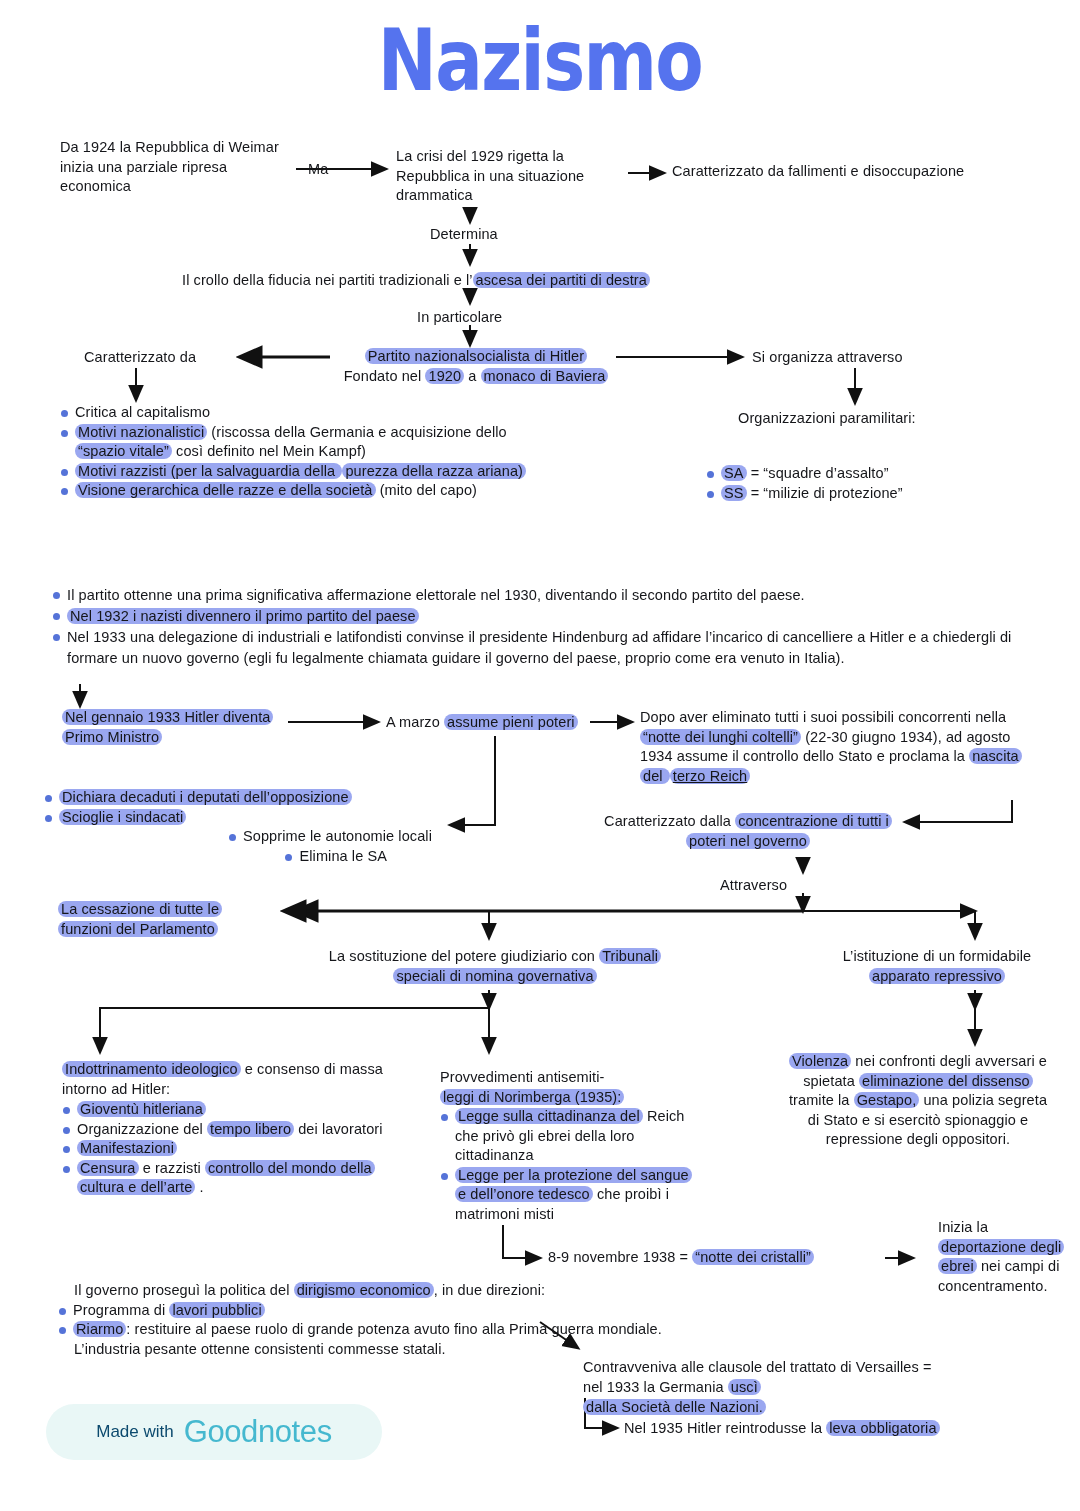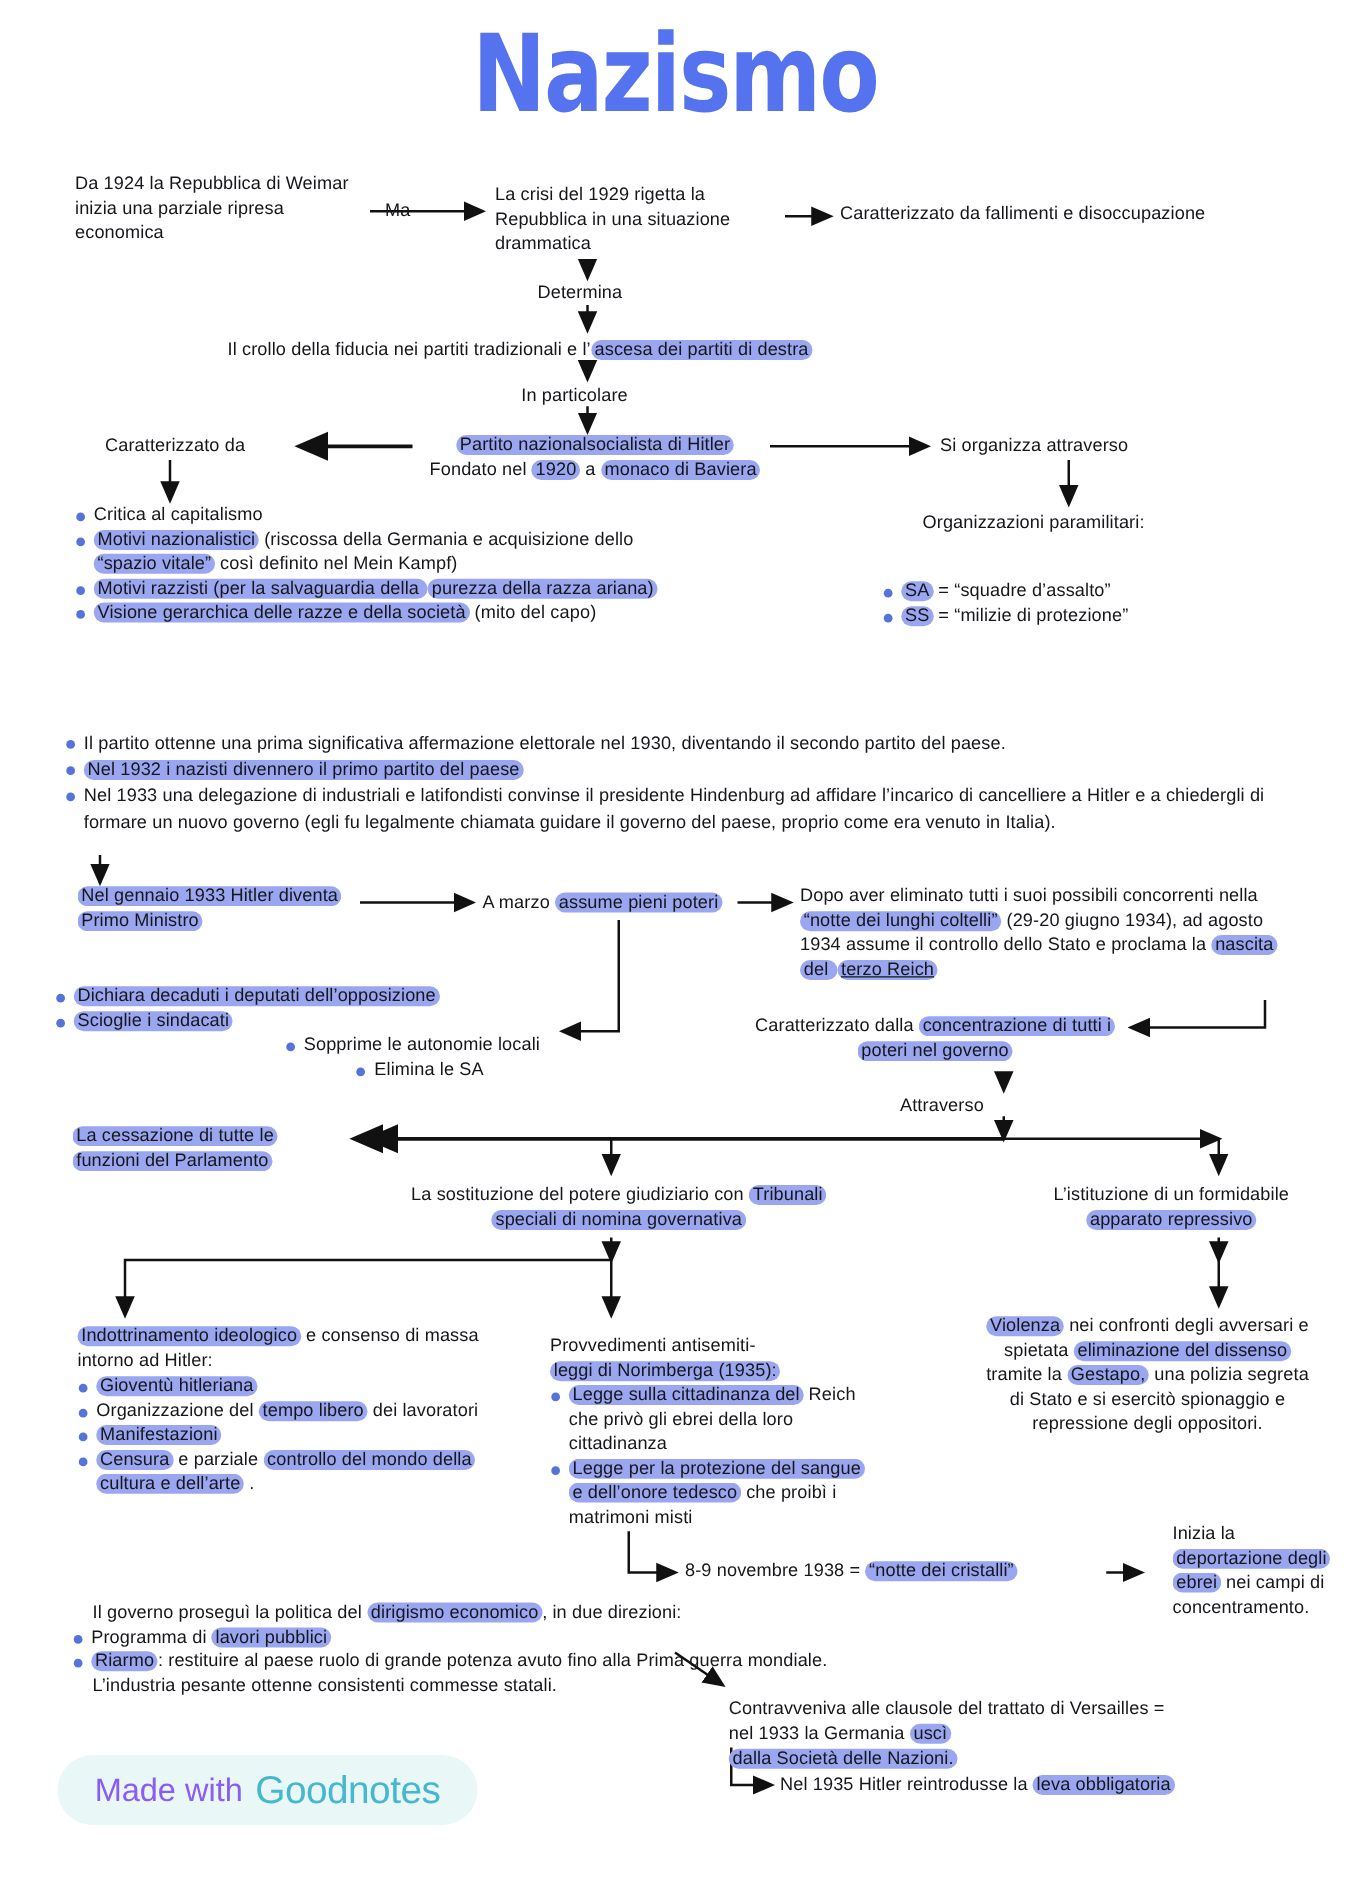--- a/index.html
+++ b/index.html
@@ -28,21 +28,21 @@
     content:"";position:absolute;left:1px;top:7px;width:7px;height:7px;
     border-radius:50%;background:#5573d8;
   }
   .nb{padding-left:15px;}
   svg{position:absolute;left:0;top:0;overflow:visible;}
   .gn{
     position:absolute;left:46px;top:1404px;width:336px;height:56px;
     background:#e9f7f6;border-radius:28px;
     display:flex;align-items:center;justify-content:center;gap:10px;
   }
-  .gn .mw{font-size:26px;color:#8b5cf6;font-family:"Liberation Sans",sans-serif;}
+  .gn .mw{font-size:17px;color:#0c4a6e;font-family:"Liberation Sans",sans-serif;}
   .gn .gname{font-size:31px;color:#45b8cf;font-family:"Liberation Sans",sans-serif;letter-spacing:-.4px;}
 </style>
 </head>
 <body>
 
 <div id="canvas">
 
   <svg width="1080" height="1511">
     <defs>
       <marker id="ah" markerWidth="9" markerHeight="9" refX="7.5" refY="4.5" orient="auto">
@@ -139,21 +139,21 @@
 
   <ul class="abs bullets txt" style="left:52px;top:585px;width:970px;line-height:21px;">
     <li><span>Il partito ottenne una prima significativa affermazione elettorale nel 1930, diventando il secondo partito del paese.</span></li>
     <li><span class="hl">Nel 1932 i nazisti divennero il primo partito del paese</span></li>
     <li><span>Nel 1933 una delegazione di industriali e latifondisti convinse il presidente Hindenburg ad affidare l’incarico di cancelliere a Hitler e a chiedergli di formare un nuovo governo (egli fu legalmente chiamata guidare il governo del paese, proprio come era venuto in Italia).</span></li>
   </ul>
 
   <div class="abs txt" style="left:62px;top:708px;width:215px;"><span class="hl">Nel gennaio 1933 Hitler diventa Primo Ministro</span></div>
   <div class="abs txt" style="left:386px;top:713px;width:210px;"><span>A marzo </span><span class="hl">assume pieni poteri</span></div>
   <div class="abs txt" style="left:640px;top:708px;width:392px;">
-    <span>Dopo aver eliminato tutti i suoi possibili concorrenti nella </span><span class="hl">“notte dei lunghi coltelli”</span><span> (29-20 giugno 1934), ad agosto 1934 assume il controllo dello Stato e proclama la </span><span class="hl">nascita del </span><span class="hl" style="text-decoration:underline;">terzo Reich</span>
+    <span>Dopo aver eliminato tutti i suoi possibili concorrenti nella </span><span class="hl">“notte dei lunghi coltelli”</span><span> (22-30 giugno 1934), ad agosto 1934 assume il controllo dello Stato e proclama la </span><span class="hl">nascita del </span><span class="hl" style="text-decoration:underline;">terzo Reich</span>
   </div>
 
   <div class="abs txt" style="left:45px;top:788px;width:400px;">
     <div style="text-align:left;"><span class="nb" style="position:relative;display:inline-block;padding-left:14px;"><span style="position:absolute;left:0;top:7px;width:7px;height:7px;border-radius:50%;background:#5573d8;display:block;"></span><span class="hl">Dichiara decaduti i deputati dell’opposizione</span></span></div>
     <div style=""><span style="position:relative;display:inline-block;padding-left:14px;"><span style="position:absolute;left:0;top:7px;width:7px;height:7px;border-radius:50%;background:#5573d8;display:block;"></span><span class="hl">Scioglie i sindacati</span></span></div>
     <div style="text-align:right;padding-right:13px;"><span style="position:relative;display:inline-block;padding-left:14px;"><span style="position:absolute;left:0;top:7px;width:7px;height:7px;border-radius:50%;background:#5573d8;display:block;"></span><span>Sopprime le autonomie locali</span></span></div>
     <div style="text-align:right;padding-right:58px;"><span style="position:relative;display:inline-block;padding-left:14px;"><span style="position:absolute;left:0;top:7px;width:7px;height:7px;border-radius:50%;background:#5573d8;display:block;"></span><span>Elimina le SA</span></span></div>
   </div>
 
   <div class="abs txt" style="left:598px;top:812px;width:300px;text-align:center;">
@@ -164,21 +164,21 @@
   <div class="abs txt" style="left:58px;top:900px;width:215px;"><span class="hl">La cessazione di tutte le funzioni del Parlamento</span></div>
   <div class="abs txt" style="left:325px;top:947px;width:340px;text-align:center;"><span>La sostituzione del potere giudiziario con </span><span class="hl">Tribunali speciali di nomina governativa</span></div>
   <div class="abs txt" style="left:812px;top:947px;width:250px;text-align:center;"><span>L’istituzione di un formidabile </span><span class="hl">apparato repressivo</span></div>
 
   <div class="abs txt" style="left:62px;top:1060px;width:330px;">
     <div><span class="hl">Indottrinamento ideologico</span><span> e consenso di massa intorno ad Hitler:</span></div>
     <ul class="bullets" style="margin-top:1px;">
       <li><span class="hl">Gioventù hitleriana</span></li>
       <li><span>Organizzazione del </span><span class="hl">tempo libero</span><span> dei lavoratori</span></li>
       <li><span class="hl">Manifestazioni</span></li>
-      <li><span class="hl">Censura</span><span> e parziale </span><span class="hl">controllo del mondo della cultura e dell’arte</span><span> .</span></li>
+      <li><span class="hl">Censura</span><span> e razzisti </span><span class="hl">controllo del mondo della cultura e dell’arte</span><span> .</span></li>
     </ul>
   </div>
 
   <div class="abs txt" style="left:440px;top:1068px;width:250px;">
     <div>Provvedimenti antisemiti-</div>
     <div><span class="hl">leggi di Norimberga (1935):</span></div>
     <ul class="bullets">
       <li><span class="hl">Legge sulla cittadinanza del</span><span> Reich che privò gli ebrei della loro cittadinanza</span></li>
       <li><span class="hl">Legge per la protezione del sangue e dell’onore tedesco</span><span> che proibì i matrimoni misti</span></li>
     </ul>

